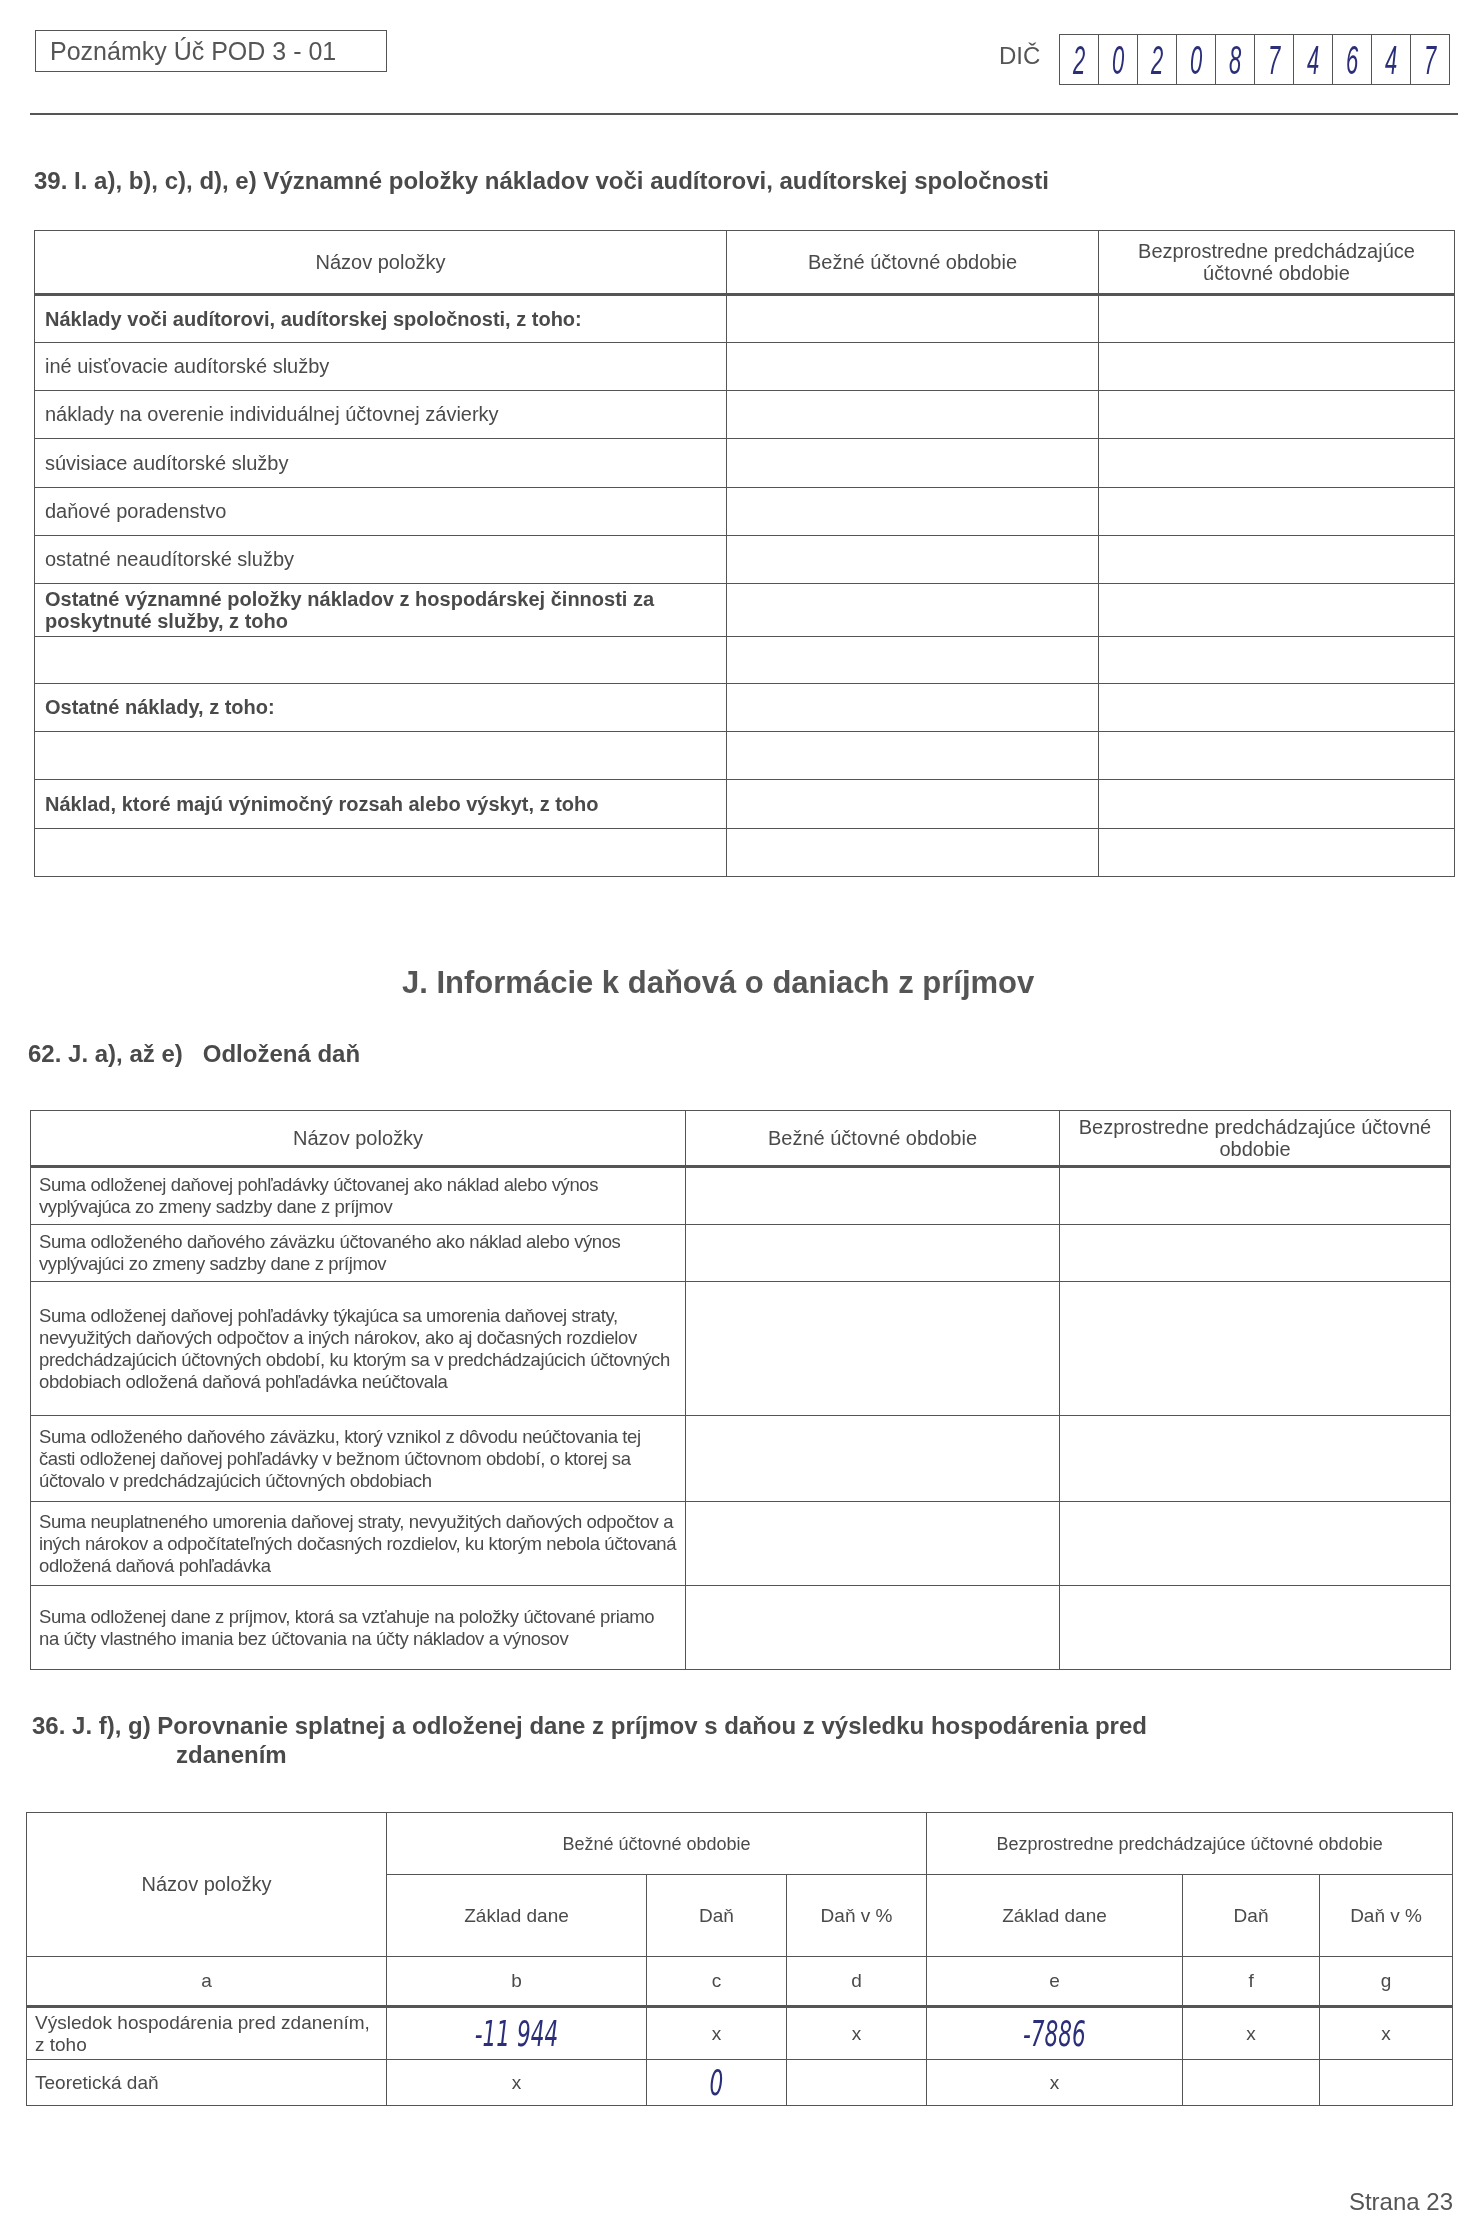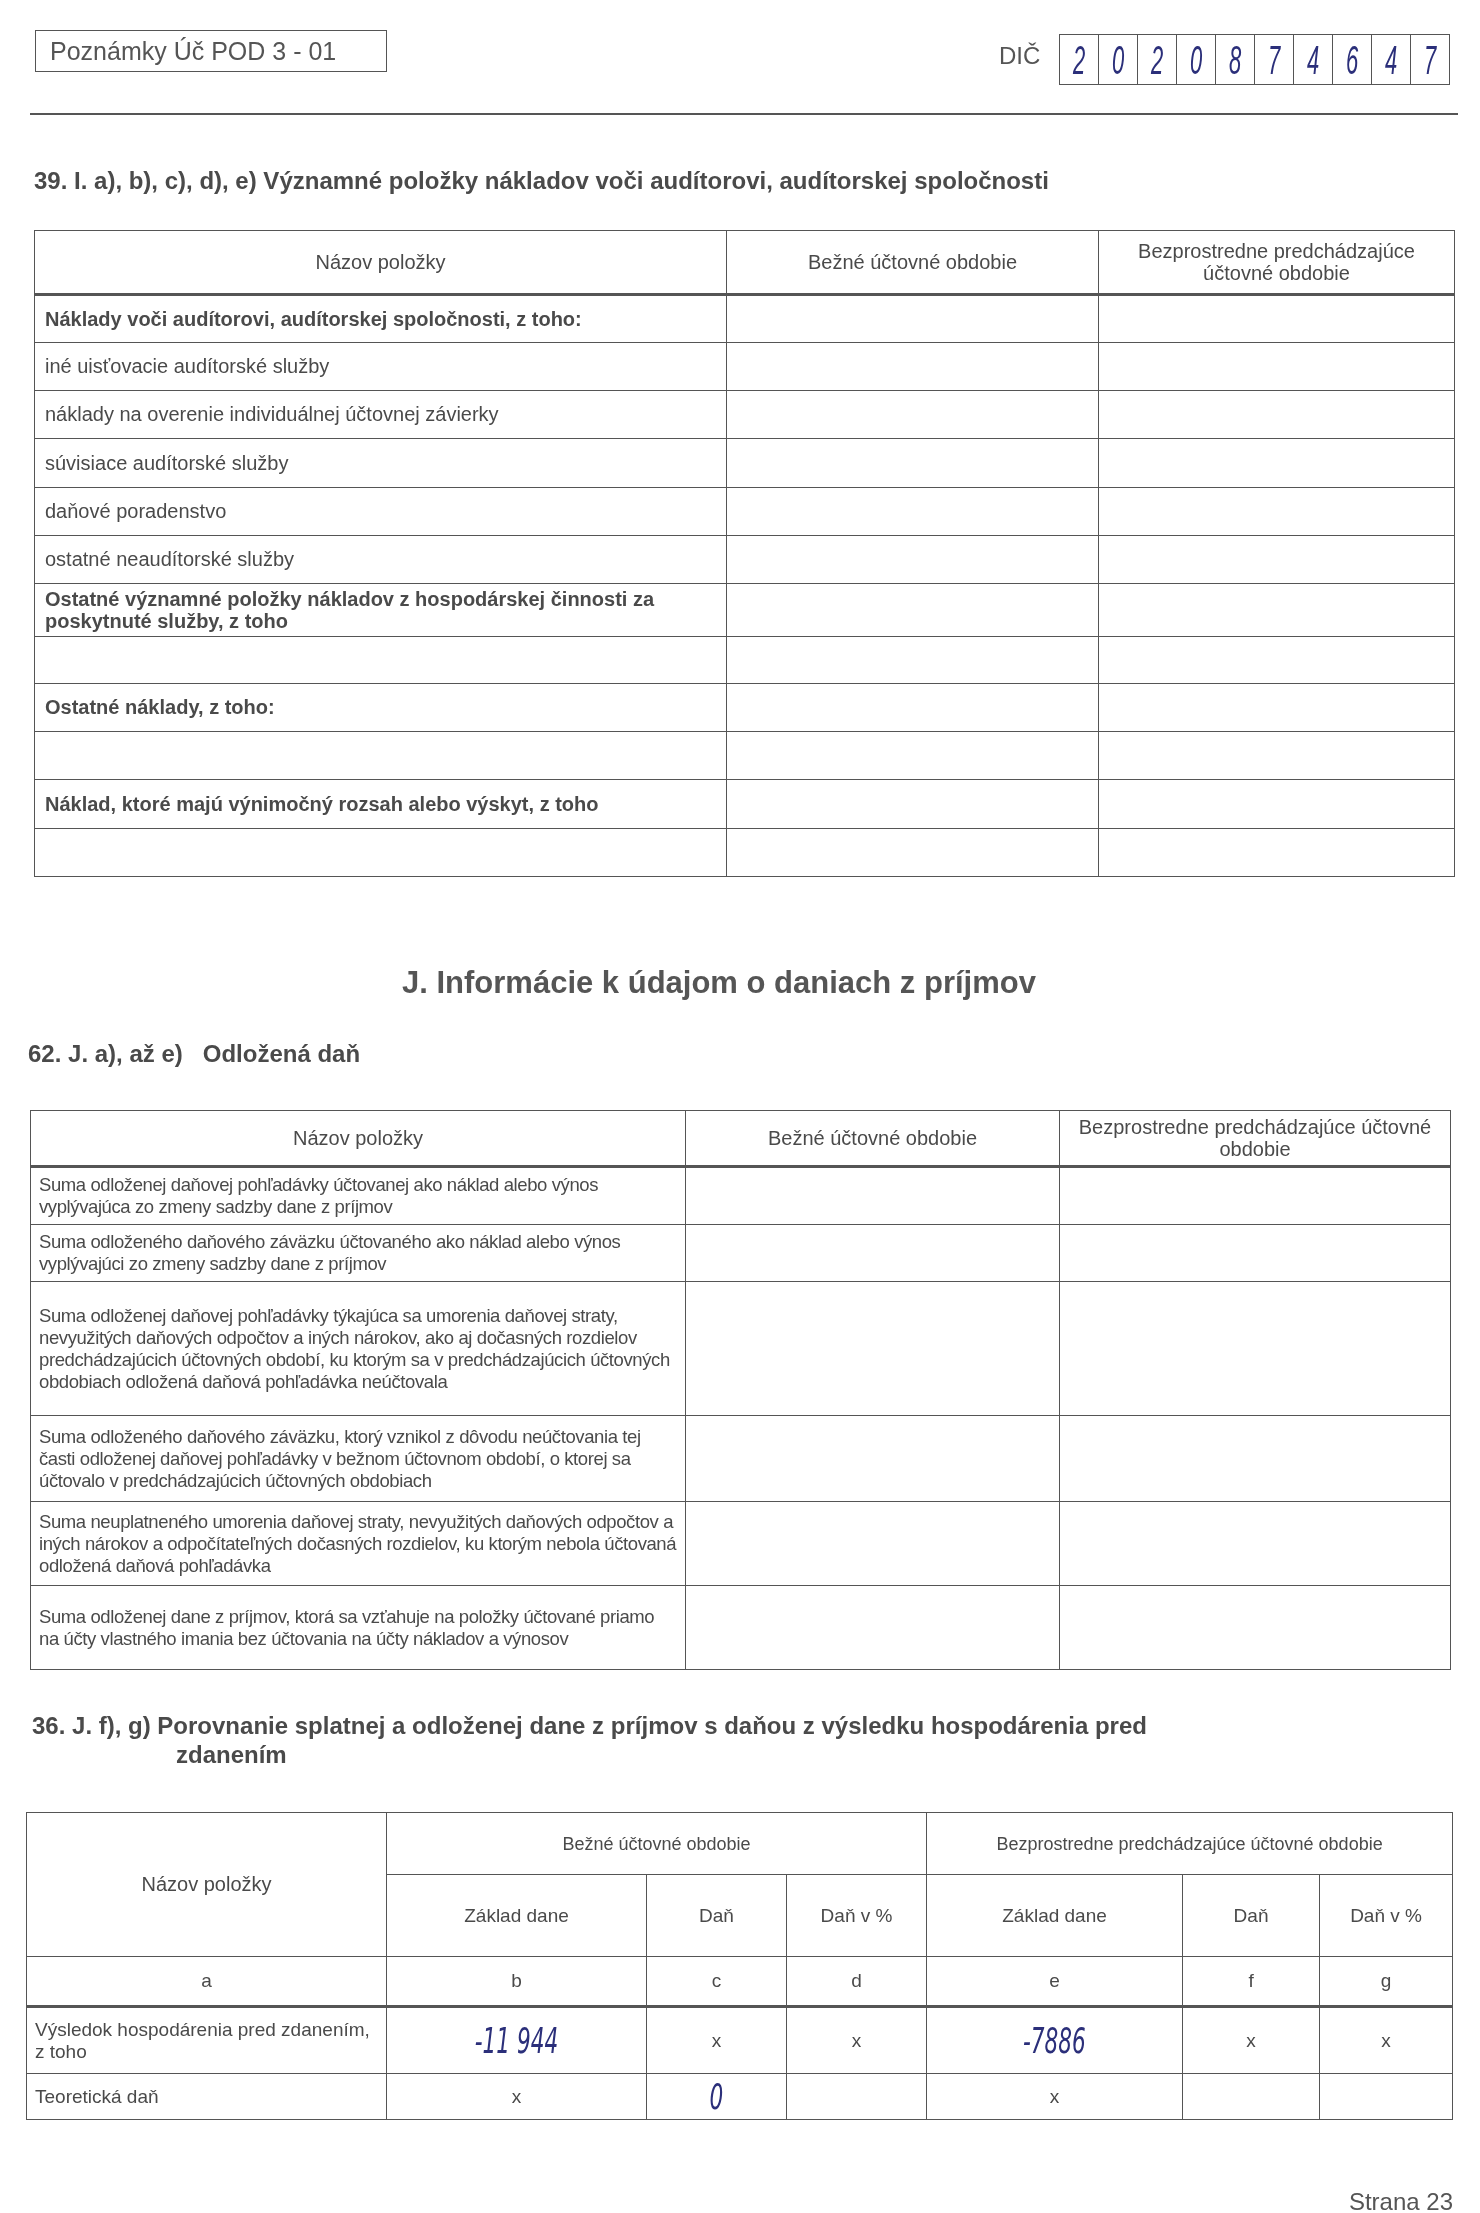--- a/index.html
+++ b/index.html
@@ -148,21 +148,21 @@
     <td></td>
   </tr>
   <tr style="height:48px;">
     <td></td>
     <td></td>
     <td></td>
   </tr>
 </tbody>
   </table>
 
-<div class="abs big-title" style="left:402px; top:965px;">J. Informácie k údajom o daniach z príjmov</div>
+<div class="abs big-title" style="left:402px; top:965px;">J. Informácie k daňová o daniach z príjmov</div>
 
 <div class="abs section-title" style="left:28px; top:1040px; white-space: pre;">62. J. a), až e)   Odložená daň</div>
 
 <table class="t2" style="left:30px; top:1110px; width:1420px;">
   <colgroup>
       <col style="width:655px">
       <col style="width:374px">
       <col style="width:391px">
     </colgroup>
   <tbody>
@@ -233,21 +233,21 @@
   </tr>
   <tr class="thick-bottom" style="height:50px;">
     <td>a</td>
     <td>b</td>
     <td>c</td>
     <td>d</td>
     <td>e</td>
     <td>f</td>
     <td>g</td>
   </tr>
-  <tr style="height:67px;">
+  <tr style="height:53px;">
     <td class="left">Výsledok hospodárenia pred zdanením, z toho</td>
     <td><span class="hand">-11 944</span></td>
     <td>x</td>
     <td>x</td>
     <td><span class="hand">-7886</span></td>
     <td>x</td>
     <td>x</td>
   </tr>
   <tr style="height:46px;">
     <td class="left">Teoretická daň</td>

